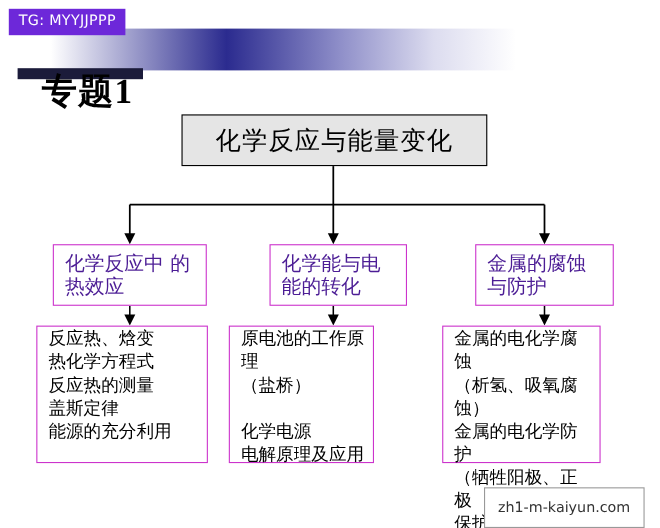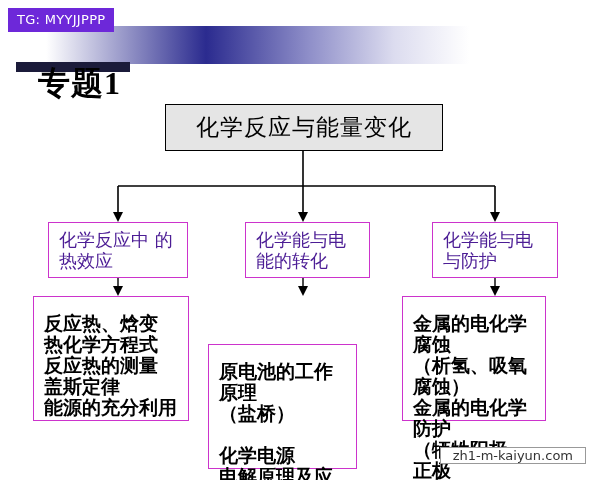--- a/index.html
+++ b/index.html
@@ -110,42 +110,41 @@
   #head-0 { left: 48px;  top: 222px; width: 140px; height: 56px; }
   #head-1 { left: 245px; top: 222px; width: 125px; height: 56px; }
   #head-2 { left: 432px; top: 222px; width: 126px; height: 56px; }
 
   
   .detail-box {
     position: absolute;
     border: 1px solid #cc33cc;
     background: #ffffff;
     color: #000000;
-    font-size: 19px;
+    font-size: 16px;
     line-height: 21px;
-    padding: 16px 8px 8px 10px;
+    padding: 0 8px 8px 10px;
     box-sizing: border-box;
     z-index: 6;
     white-space: pre-line;
-    font-weight: bold;
   }
   #detail-0 { left: 33px;  top: 296px; width: 156px; height: 125px; }
-  #detail-1 { left: 208px; top: 296px; width: 149px; height: 125px; margin-top: 48px; }
+  #detail-1 { left: 208px; top: 296px; width: 132px; height: 125px; }
   #detail-2 { left: 402px; top: 296px; width: 144px; height: 125px; }
 
   
   #watermark {
     position: absolute;
     right: 14px;
-    bottom: 16px;
+    bottom: 0;
     border: 1px solid #999999;
     background: #ffffff;
     color: #333333;
     font-size: 13px;
-    padding: 0 12px;
+    padding: 10px 12px;
     z-index: 20;
     white-space: nowrap;
   }
 </style>
 </head>
 <body>
 
 <div id="stage">
 
   <div id="grad-bar"></div>
@@ -177,21 +176,21 @@
     <line x1="495" y1="278" x2="495" y2="289" stroke="#000000" stroke-width="1.4"></line>
     <polygon points="495,296 490,286 500,286" fill="#000000"></polygon>
   </svg>
 
   <div id="root-box">化学反应与能量变化</div>
 
   <div class="branch-head" id="head-0">化学反应中
 的热效应</div>
   <div class="branch-head" id="head-1">化学能与电
 能的转化</div>
-  <div class="branch-head" id="head-2">化学能与电
+  <div class="branch-head" id="head-2">金属的腐蚀
 与防护</div>
 
   <div class="detail-box" id="detail-0">反应热、焓变
 热化学方程式
 反应热的测量
 盖斯定律
 能源的充分利用</div>
   <div class="detail-box" id="detail-1">原电池的工作原理
 （盐桥）
 

